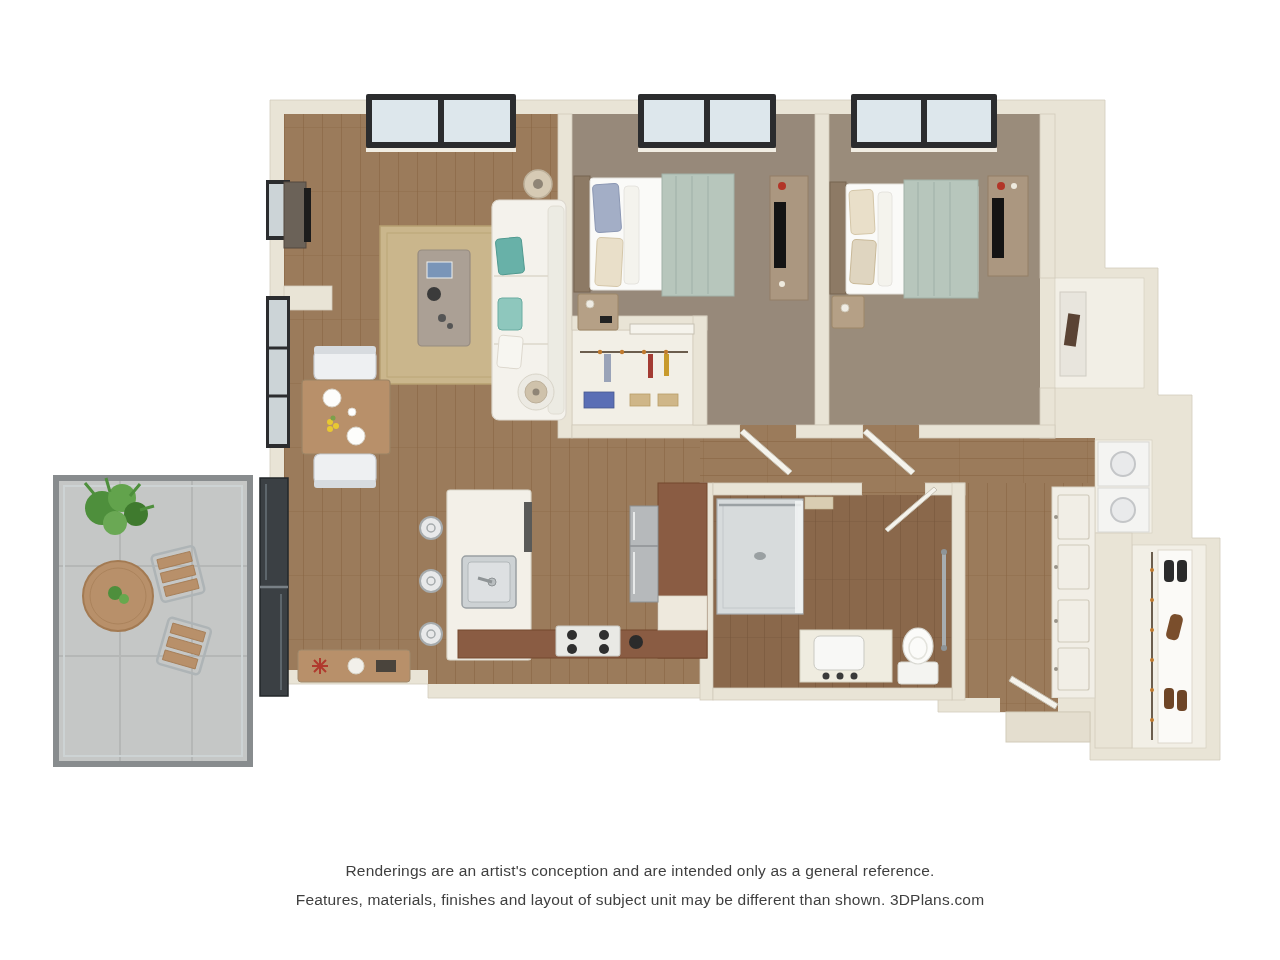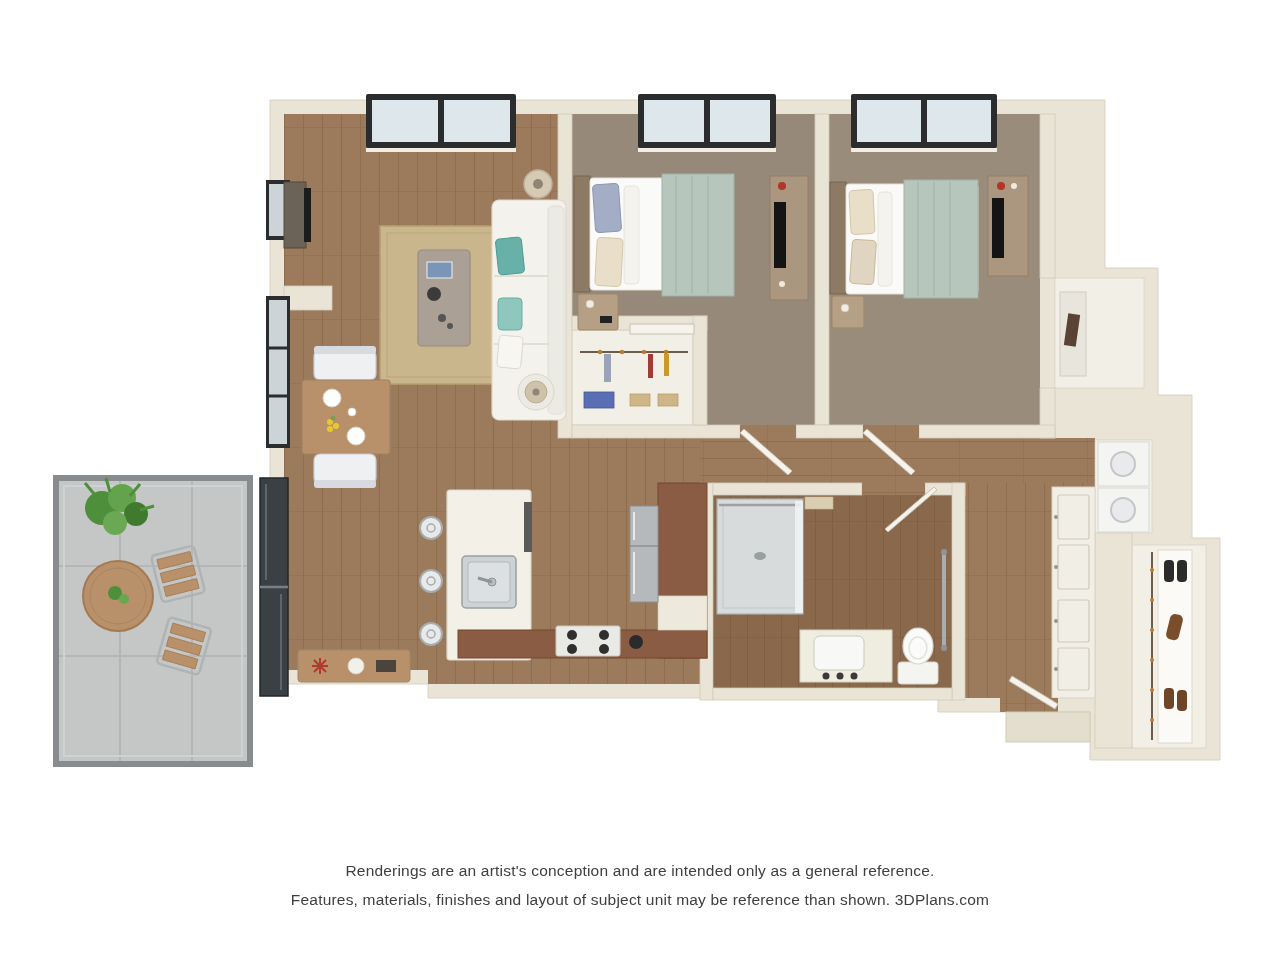--- a/index.html
+++ b/index.html
@@ -384,15 +384,15 @@
 
   <g>
     <rect x="1000" y="698" width="58" height="14" fill="url(#pv)"></rect>
     <path class="doorLeaf" d="M1058,704 L1012,676 L1009,681 L1055,709 Z"></path>
     <rect x="1006" y="712" width="84" height="30" fill="#e4decf" stroke="#d2cbb9" stroke-width="1"></rect>
   </g>
 </svg>
 
 <div id="disclaimer">
   <div>Renderings are an artist's conception and are intended only as a general reference.</div>
-  <div>Features, materials, finishes and layout of subject unit may be reference than shown. 3DPlans.com</div>
+  <div>Features, materials, finishes and layout of subject unit may be different than shown. 3DPlans.com</div>
 </div>
 </div>
 
 </body></html>

